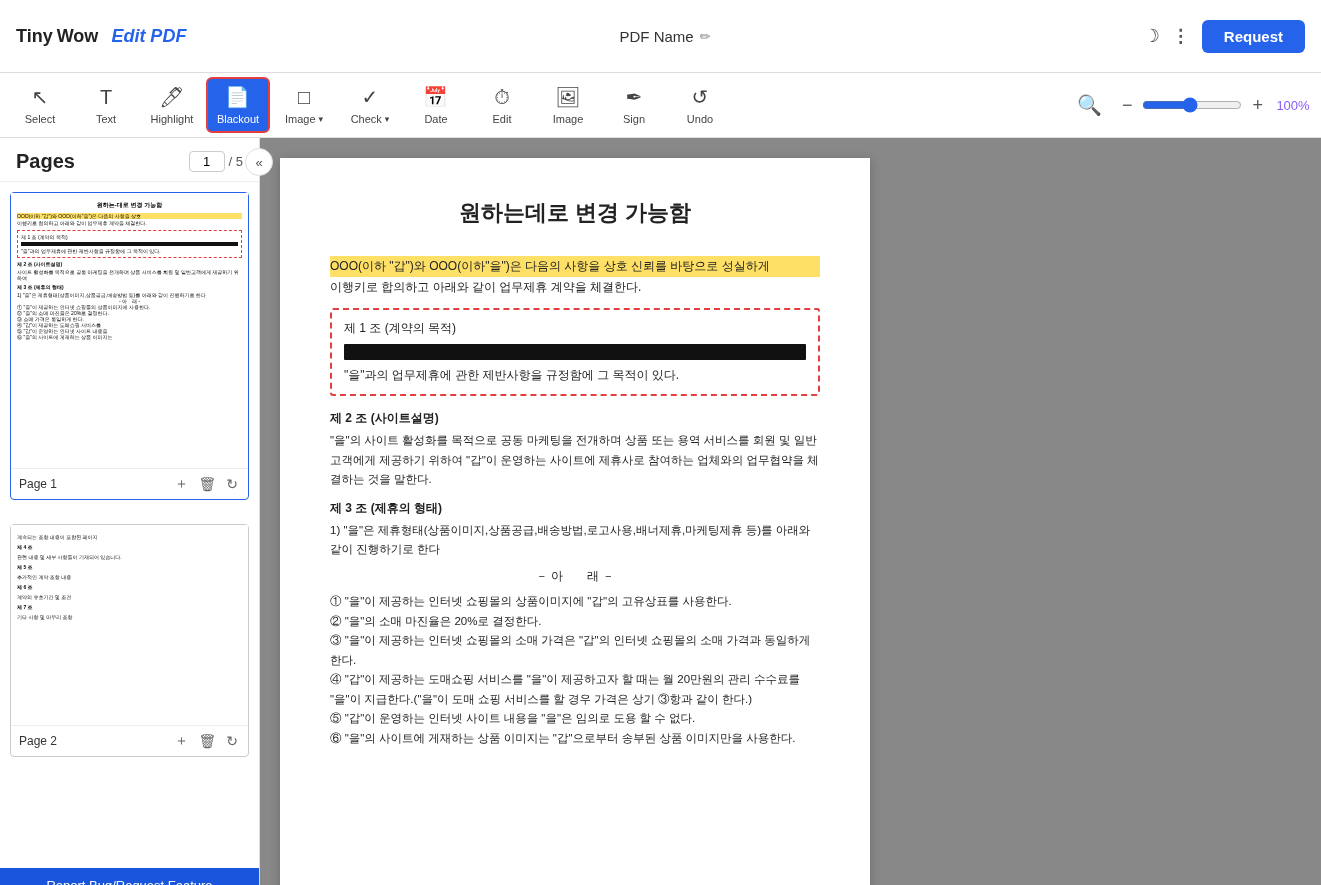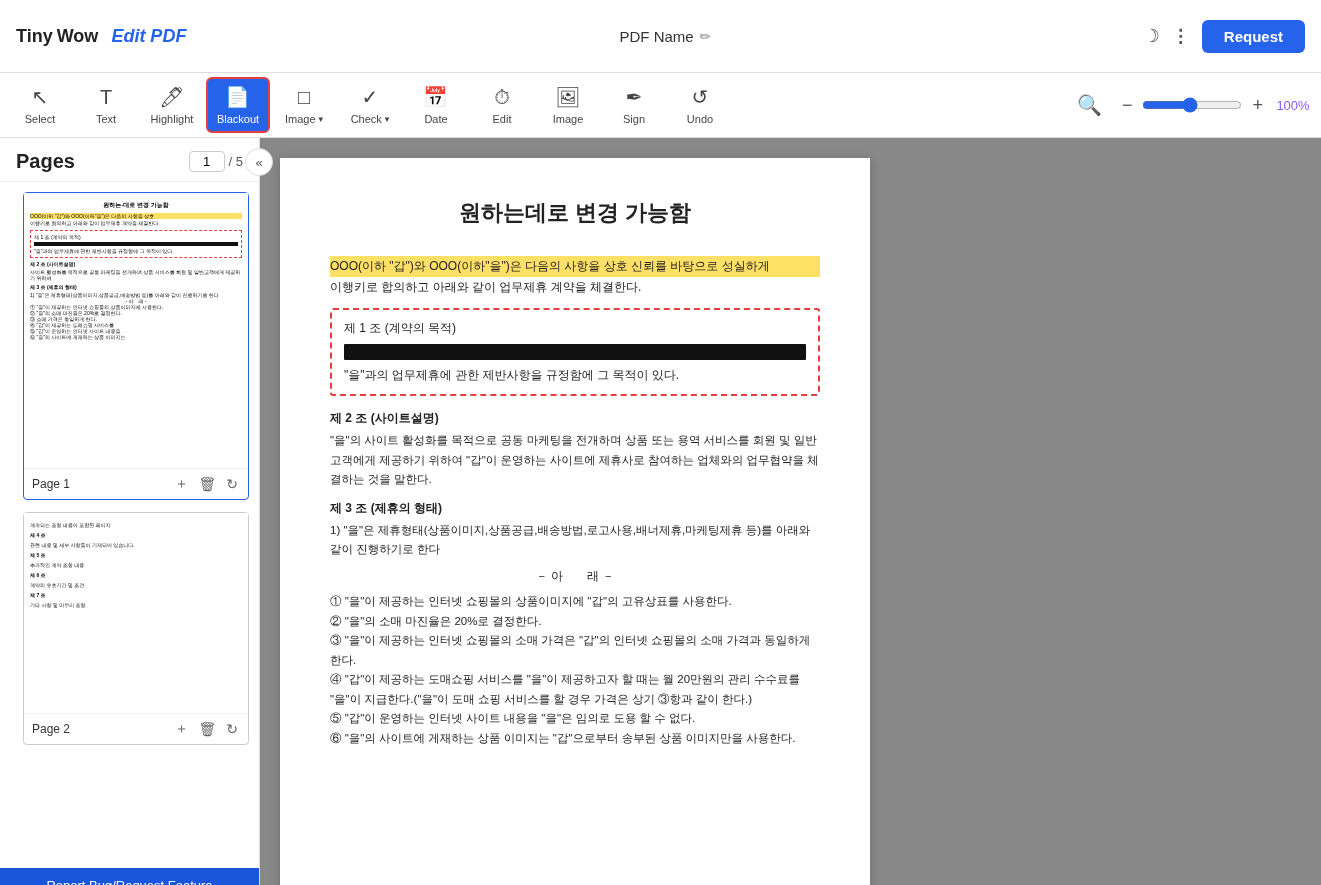--- a/index.html
+++ b/index.html
@@ -164,22 +164,21 @@
       padding: 2px;
     }
     .page-total { font-size: 13px; color: #555; }
 
     .pages-list {
       overflow-y: auto;
       flex: 1;
       padding: 10px;
       display: flex;
       flex-direction: column;
-      gap: 12px;
-      margin-left: 13px;
+      gap: 24px;
     }
 
     .page-item {
       border: 1.5px solid #ccc;
       border-radius: 4px;
       background: #fff;
       cursor: pointer;
       position: relative;
     }
     .page-item.selected { border-color: #2563eb; }

